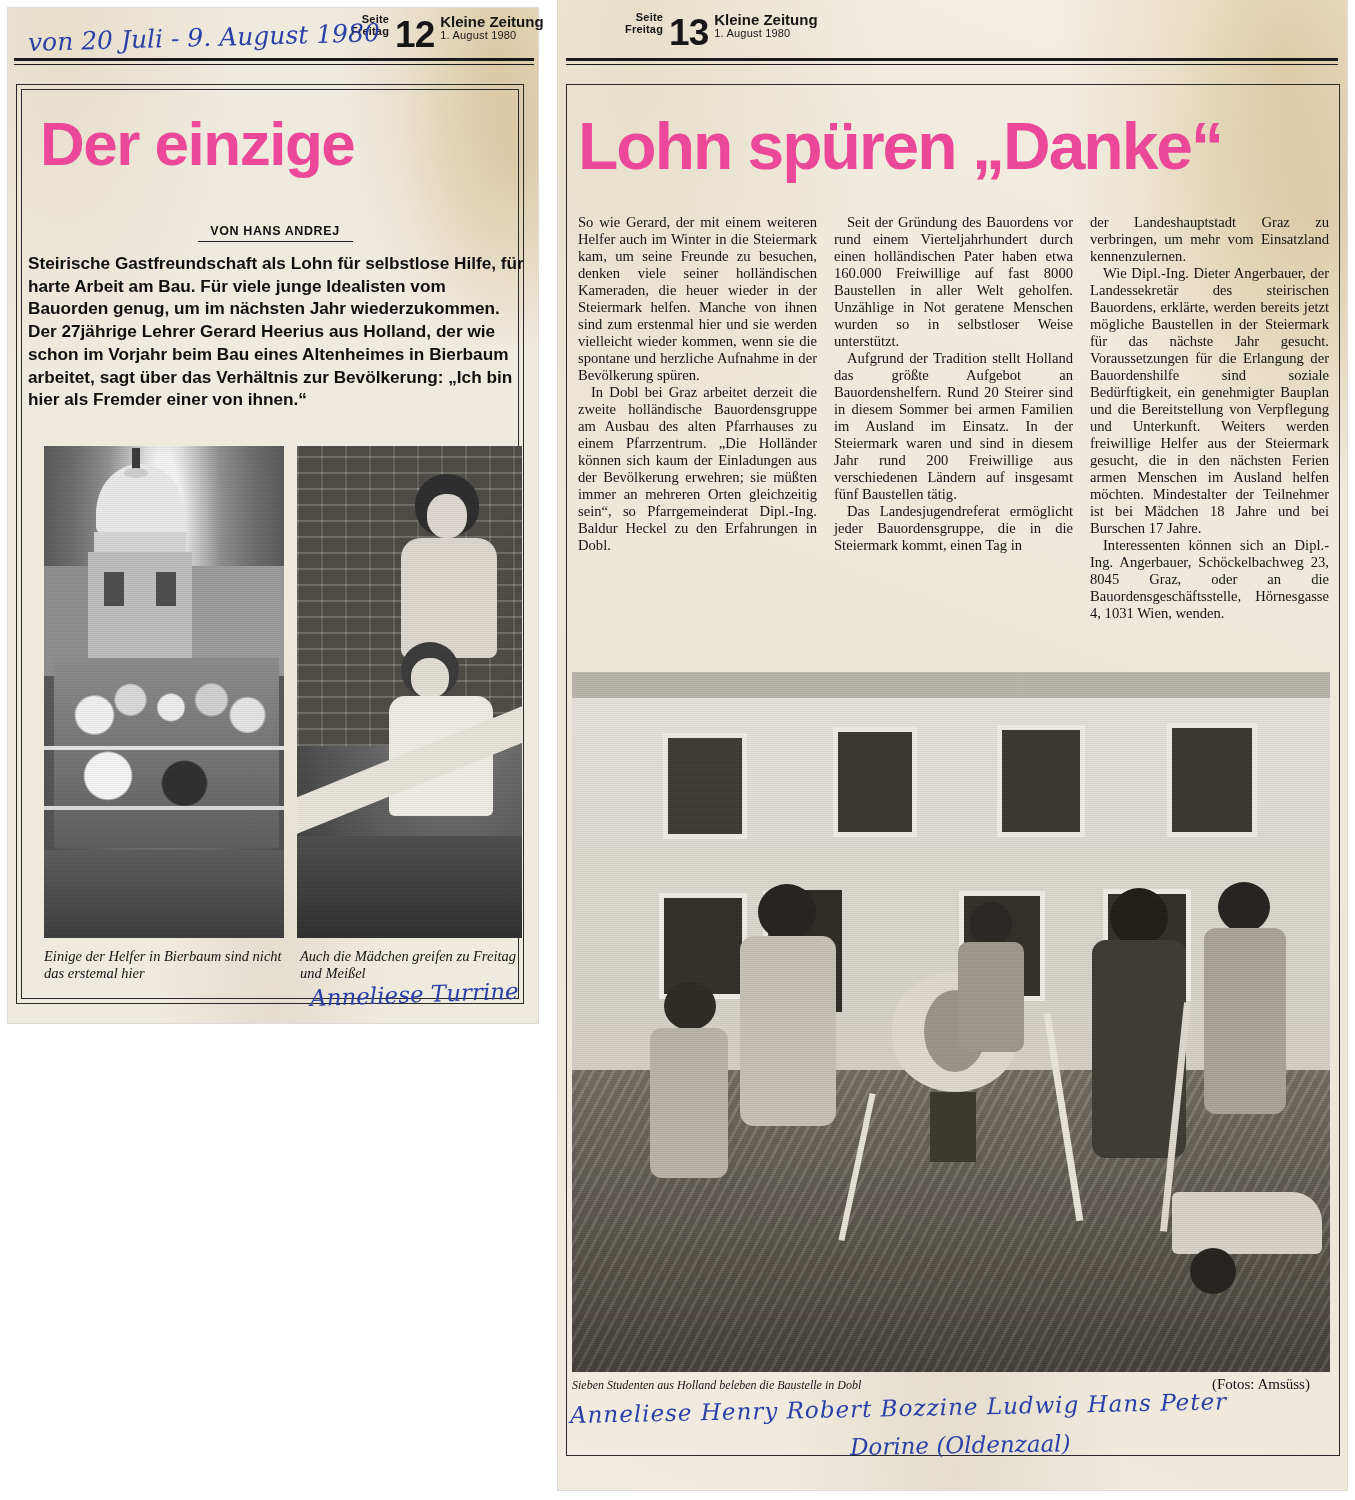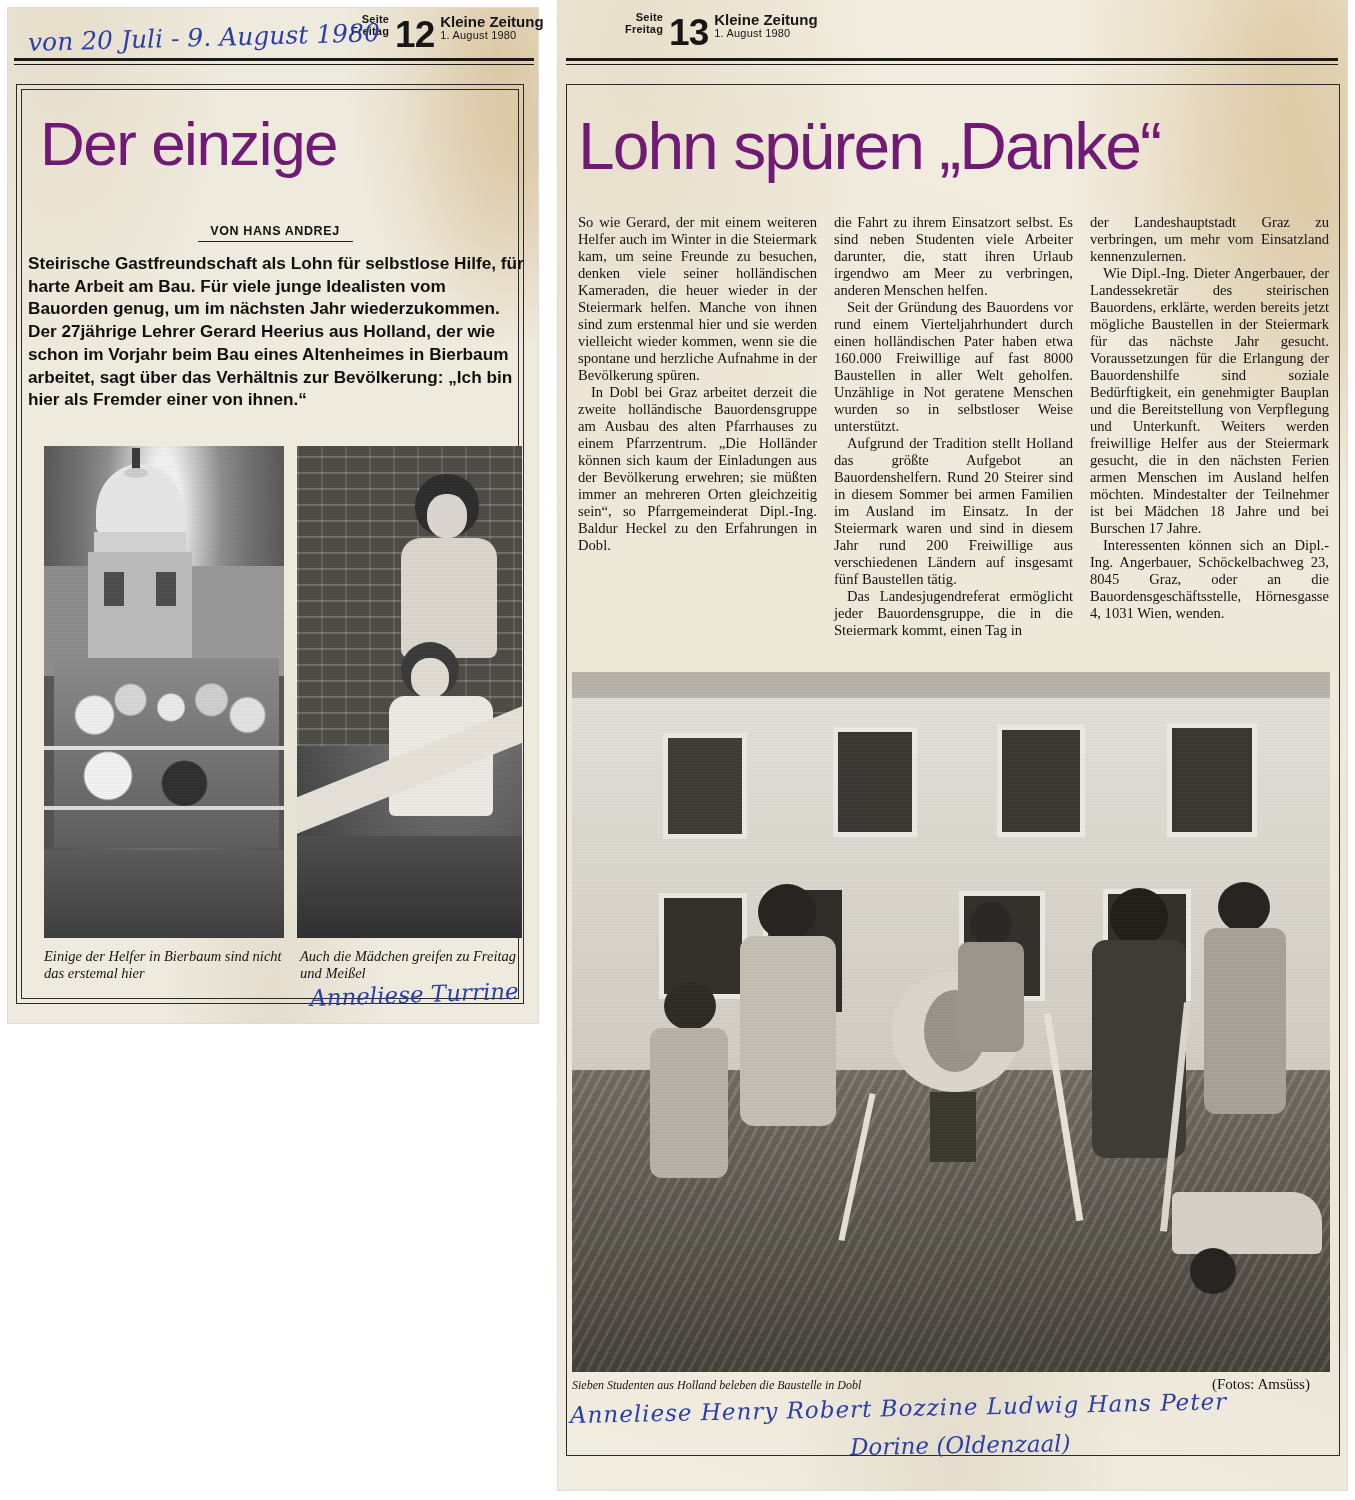--- a/index.html
+++ b/index.html
@@ -101,22 +101,22 @@
     color: #2b3fa8;
     font-style: italic;
     white-space: nowrap;
     transform-origin: left center;
   }
 
   
   .headline {
     position: absolute;
     font-family: "Liberation Sans", sans-serif;
-    font-weight: normal;
-    color: #701a75;
+    font-weight: bold;
+    color: #ec4899;
     letter-spacing: -1.5px;
   }
   .headline-left {
     left: 40px;
     top: 108px;
     font-size: 62px;
   }
   .headline-right {
     left: 578px;
     top: 108px;
@@ -341,21 +341,20 @@
   <div class="border-box" style="left:566px; top:84px; width:772px; height:1370px;"></div>
 
   <div class="headline headline-right">Lohn spüren „Danke“</div>
 
   <div class="cols">
     <div class="col">
       <p class="first">So wie Gerard, der mit einem weiteren Helfer auch im Winter in die Steiermark kam, um seine Freunde zu besuchen, denken viele seiner holländischen Kameraden, die heuer wieder in der Steiermark helfen. Manche von ihnen sind zum erstenmal hier und sie werden vielleicht wieder kommen, wenn sie die spontane und herzliche Aufnahme in der Bevölkerung spüren.</p>
       <p>In Dobl bei Graz arbeitet derzeit die zweite holländische Bauordensgruppe am Ausbau des alten Pfarrhauses zu einem Pfarrzentrum. „Die Holländer können sich kaum der Einladungen aus der Bevölkerung erwehren; sie müßten immer an mehreren Orten gleichzeitig sein“, so Pfarrgemeinderat Dipl.-Ing. Baldur Heckel zu den Erfahrungen in Dobl.</p>
     </div>
     <div class="col">
-      <p class="first">die Fahrt zu ihrem Einsatzort selbst. Es sind neben Studenten viele Arbeiter darunter, die, statt ihren Urlaub irgendwo am Meer zu verbringen, anderen Menschen helfen.</p>
       <p>Seit der Gründung des Bauordens vor rund einem Vierteljahrhundert durch einen holländischen Pater haben etwa 160.000 Freiwillige auf fast 8000 Baustellen in aller Welt geholfen. Unzählige in Not geratene Menschen wurden so in selbstloser Weise unterstützt.</p>
       <p>Aufgrund der Tradition stellt Holland das größte Aufgebot an Bauordenshelfern. Rund 20 Steirer sind in diesem Sommer bei armen Familien im Ausland im Einsatz. In der Steiermark waren und sind in diesem Jahr rund 200 Freiwillige aus verschiedenen Ländern auf insgesamt fünf Baustellen tätig.</p>
       <p>Das Landesjugendreferat ermöglicht jeder Bauordensgruppe, die in die Steiermark kommt, einen Tag in</p>
     </div>
     <div class="col">
       <p class="first">der Landeshauptstadt Graz zu verbringen, um mehr vom Einsatzland kennenzulernen.</p>
       <p>Wie Dipl.-Ing. Dieter Angerbauer, der Landessekretär des steirischen Bauordens, erklärte, werden bereits jetzt mögliche Baustellen in der Steiermark für das nächste Jahr gesucht. Voraussetzungen für die Erlangung der Bauordenshilfe sind soziale Bedürftigkeit, ein genehmigter Bauplan und die Bereitstellung von Verpflegung und Unterkunft. Weiters werden freiwillige Helfer aus der Steiermark gesucht, die in den nächsten Ferien armen Menschen im Ausland helfen möchten. Mindestalter der Teilnehmer ist bei Mädchen 18 Jahre und bei Burschen 17 Jahre.</p>
       <p>Interessenten können sich an Dipl.-Ing. Angerbauer, Schöckelbachweg 23, 8045 Graz, oder an die Bauordensgeschäftsstelle, Hörnesgasse 4, 1031 Wien, wenden.</p>
     </div>
   </div>

